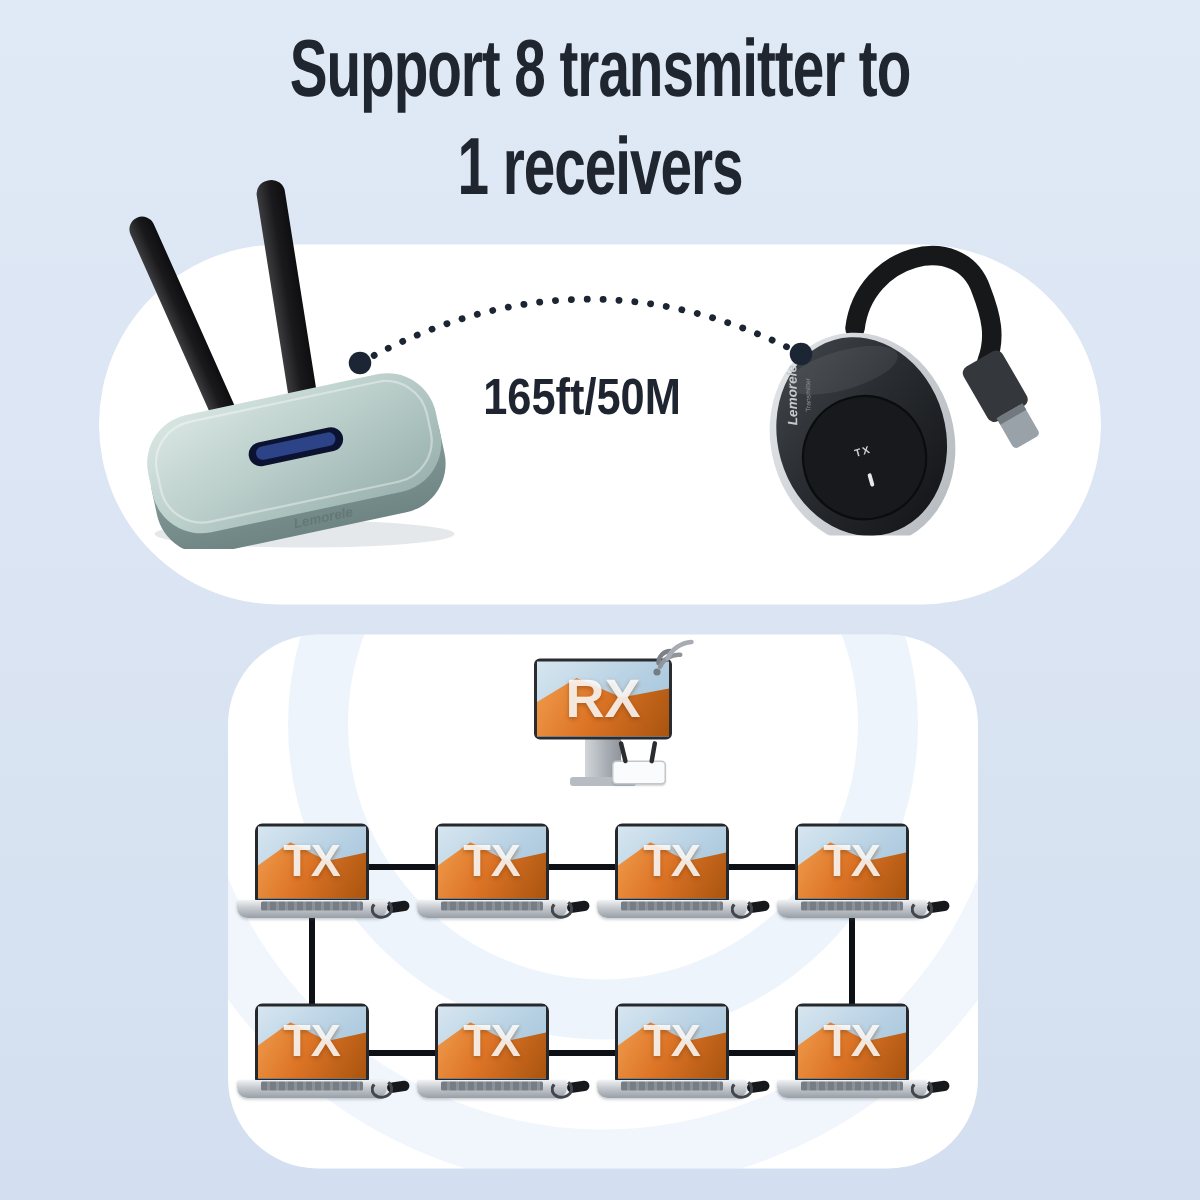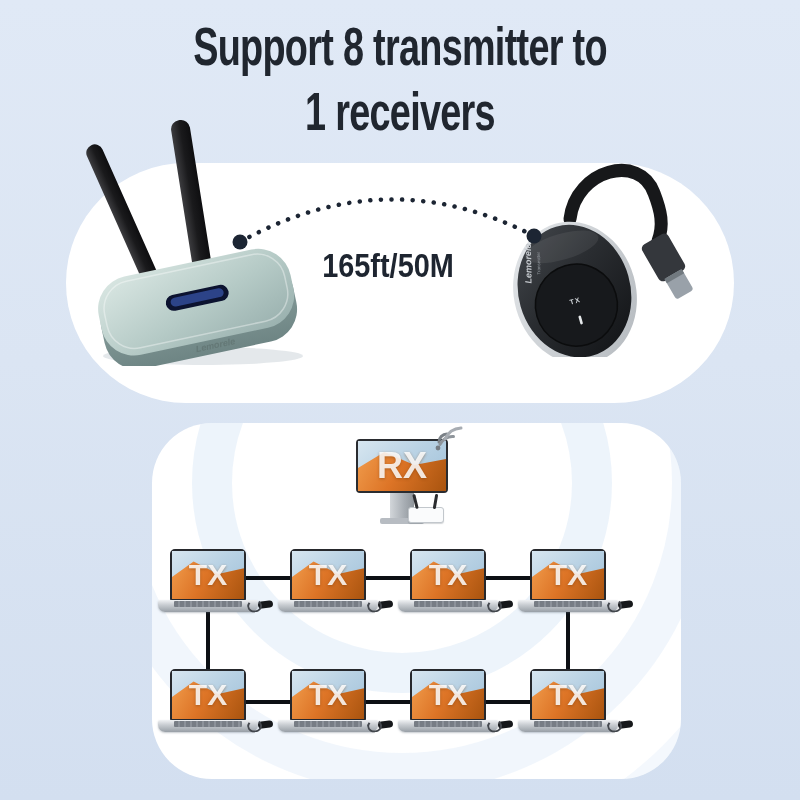--- a/index.html
+++ b/index.html
@@ -24,21 +24,21 @@
   .transmitter-svg{position:absolute;left:488px;top:153px;width:224px;height:204px;}
   .range-arc-svg{position:absolute;left:226px;top:190px;width:322px;height:70px;}
   .distance-label{
     position:absolute;left:288px;top:246px;width:200px;text-align:center;
     font-size:34px;font-weight:700;color:#1e2530;letter-spacing:0;
     transform:scaleX(.85);transform-origin:50% 50%;
   }
   
   .panel{
     position:absolute;left:152px;top:423px;width:500px;height:356px;
-    background:#ffffff;border-radius:60px;padding-left:29px;
+    background:#ffffff;border-radius:60px;
   }
   .ripples{position:absolute;inset:0;border-radius:60px;overflow:hidden;}
   .ring{position:absolute;border-radius:50%;border:40px solid rgba(201,221,243,.33);}
   .ring.r1{width:340px;height:340px;left:40px;top:-150px;}
   .ring.r2{width:540px;height:540px;left:-60px;top:-250px;border-color:rgba(201,221,243,.26);}
   .ring.r3{width:740px;height:740px;left:-160px;top:-350px;border-color:rgba(201,221,243,.20);}
   .cline{position:absolute;background:#0d1014;z-index:1;}
   .hline{height:4px;width:360px;left:56px;}
   .h1{top:153px;}
   .h2{top:277px;}

